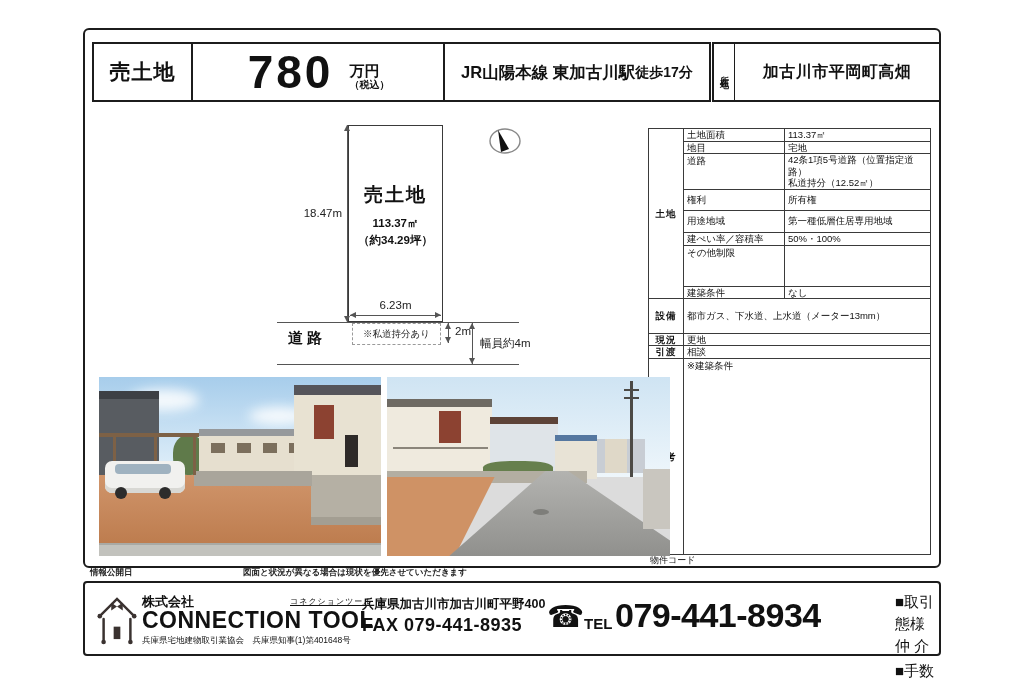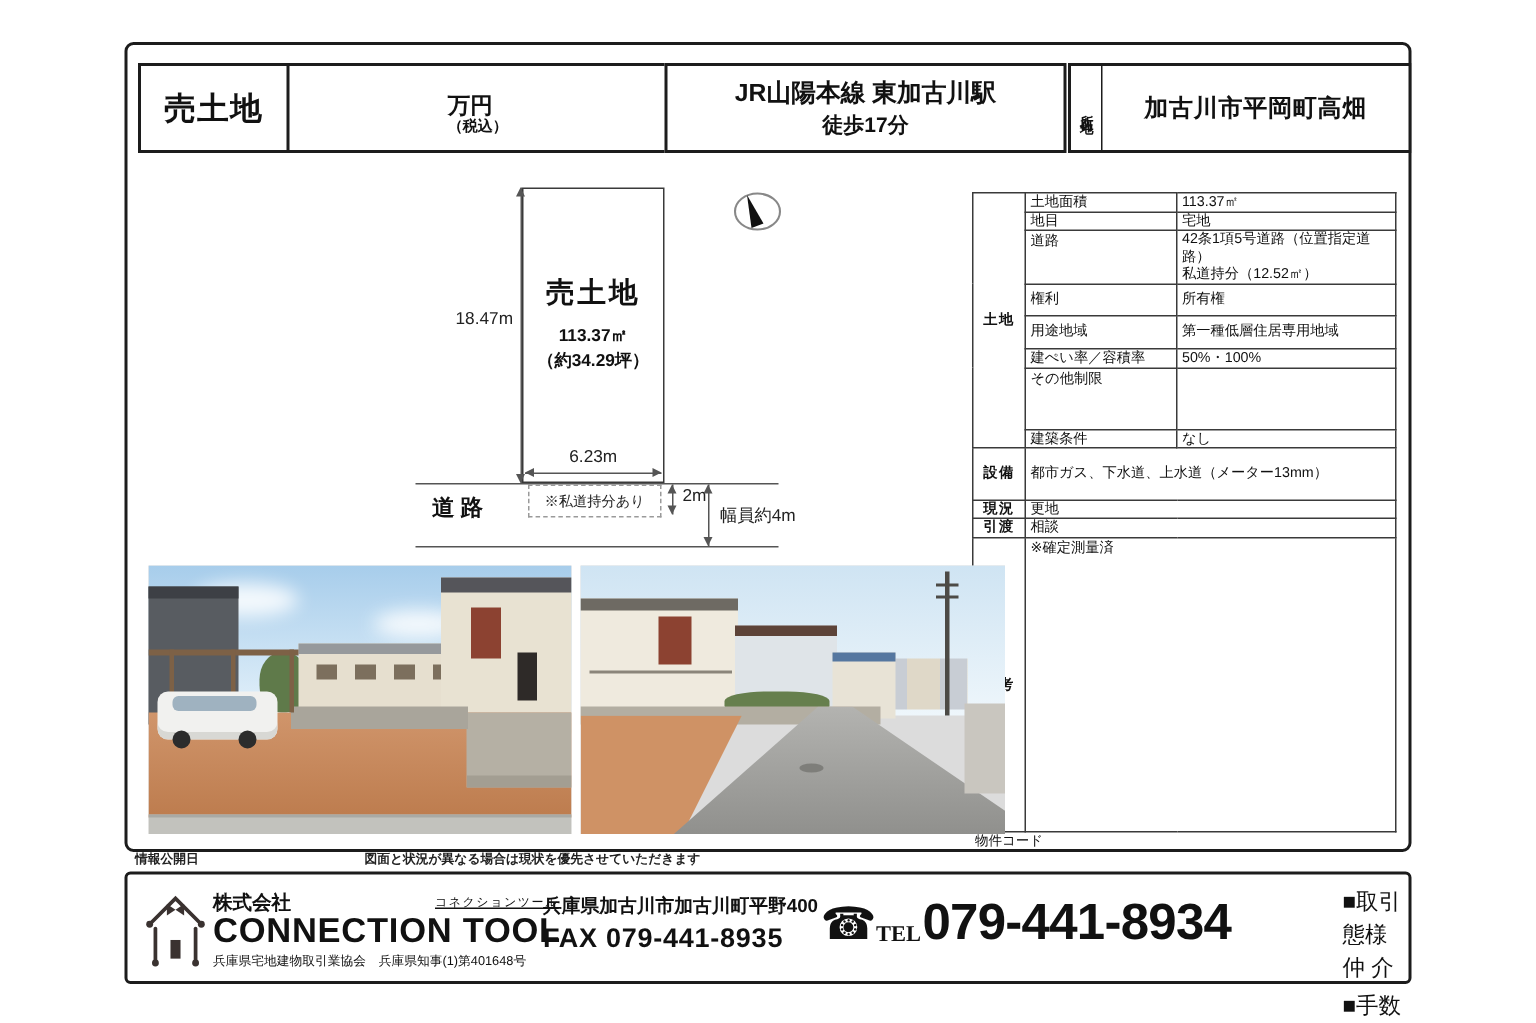--- a/index.html
+++ b/index.html
@@ -11,21 +11,21 @@
   .footer-box{left:83px;top:581px;width:854px;height:71px;border:2px solid #1c1c1c;border-radius:4px;}
   .hbox{border:2px solid #1c1c1c;display:flex;align-items:stretch;background:#fff;}
   
   .type-cell{width:97px;display:flex;align-items:center;justify-content:center;
              font-size:21px;font-weight:bold;border-right:2px solid #1c1c1c;letter-spacing:1px;}
   .price-cell{flex:1;display:flex;align-items:center;justify-content:center;gap:16px;}
   .price-num{font-size:46px;font-weight:bold;letter-spacing:3px;line-height:1;}
   .price-unit-col{display:flex;flex-direction:column;align-items:flex-start;transform:translateY(5px);}
   .price-unit{font-size:15px;font-weight:bold;line-height:1.1;}
   .price-tax{font-size:10px;font-weight:bold;line-height:1.2;}
-  .station-cell{flex:1;display:flex;flex-direction:column;align-items:center;justify-content:center;line-height:1.35;}
+  .station-cell{flex:1;display:flex;flex-direction:row;align-items:center;justify-content:center;line-height:1.35;}
   .station-l1{font-size:16.5px;font-weight:bold;}
   .station-l2{font-size:14px;font-weight:bold;}
   .loc-cell{width:20px;border-right:1.5px solid #1c1c1c;display:flex;align-items:center;justify-content:center;
             writing-mode:vertical-rl;font-size:9px;letter-spacing:2px;font-weight:bold;}
   .addr-cell{flex:1;display:flex;align-items:center;justify-content:center;font-size:16px;font-weight:bold;letter-spacing:0.5px;}
   
   .plot{left:348px;top:125px;width:95px;height:197px;border:1.5px solid #3a3a3a;
         display:flex;flex-direction:column;align-items:center;padding-top:56px;box-sizing:border-box;}
   .plot-title{font-size:19px;font-weight:bold;letter-spacing:2px;}
   .plot-area{font-size:11.5px;font-weight:bold;margin-top:8px;}
@@ -54,21 +54,21 @@
   
   .strip-note{font-size:8.5px;font-weight:bold;color:#222;}
   
   .f-prefix{font-size:13px;font-weight:bold;}
   .f-name{font-size:23px;font-weight:800;letter-spacing:0.5px;}
   .f-kana{font-size:8px;letter-spacing:1px;text-decoration:underline;}
   .f-license{font-size:8.5px;}
   .f-addr{font-size:12.5px;font-weight:bold;}
   .f-fax{font-size:18px;font-weight:800;letter-spacing:0.5px;}
   .f-phone-glyph{font-size:30px;line-height:1;font-family:"DejaVu Sans",sans-serif;}
-  .f-tel-label{font-size:15px;font-weight:bold;font-family:Liberation Serif, serif;}
+  .f-tel-label{font-size:15px;font-weight:bold;}
   .f-tel-num{font-size:34px;font-weight:800;letter-spacing:-0.5px;line-height:1;}
   .f-right{font-size:15px;line-height:1.45;margin-left:43px;}
   
   .photo{overflow:hidden;background:#dcdcdc;}
   .photo *{position:absolute;}
   .sky1{inset:0;height:105px;width:100%;background:linear-gradient(#a7cdEB,#e7f3fb);}
   .sky2{inset:0;height:100px;width:100%;background:linear-gradient(#cfe4f3,#eef6fb);}
   .cloud{background:#fff;border-radius:50%;filter:blur(6px);opacity:.85;}
   .dirt1{left:0;top:98px;width:100%;height:70px;background:linear-gradient(#d0956b,#bd7c4e);}
   .curb1{left:0;top:166px;width:100%;height:13px;background:#c2c2bd;border-top:2px solid #a9a9a4;}
@@ -76,20 +76,21 @@
 </head>
 <body>
 
 <div class="page">
 
   <div class="abs main-box"></div>
 
   <div class="abs hbox" style="left:92px;top:42px;width:350px;height:56px;">
     <div class="type-cell">売土地</div>
     <div class="price-cell">
+      <span class="price-num">780</span>
       <span class="price-unit-col">
         <span class="price-unit">万円</span>
         <span class="price-tax">（税込）</span>
       </span>
     </div>
   </div>
 
   <div class="abs hbox" style="left:443px;top:42px;width:264px;height:56px;">
     <div class="station-cell">
       <span class="station-l1">JR山陽本線 東加古川駅</span>
@@ -180,21 +181,21 @@
       <tr style="height:11px;padding-left:21px;">
         <td class="grp">現況</td>
         <td class="val" colspan="2">更地</td>
       </tr>
       <tr style="height:11px;">
         <td class="grp">引渡</td>
         <td class="val" colspan="2">相談</td>
       </tr>
       <tr>
         <td class="grp">備考</td>
-        <td class="val top" colspan="2">※確定測量済</td>
+        <td class="val top" colspan="2">※建築条件</td>
       </tr>
     </tbody>
       </table>
   </div>
 
   <div class="abs prop-code" style="left:650px;top:554px;">物件コード</div>
 
   <div class="abs photo" style="left:99px;top:377px;width:282px;height:179px;">
     <div class="sky1"></div>
     <div class="cloud" style="left:30px;top:12px;width:70px;height:22px;"></div>

